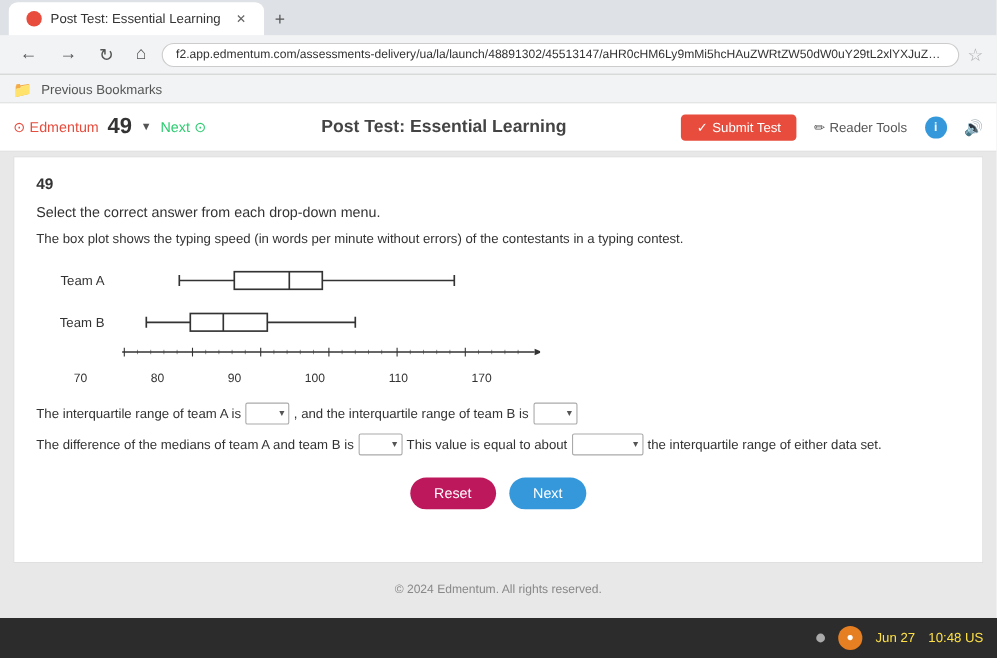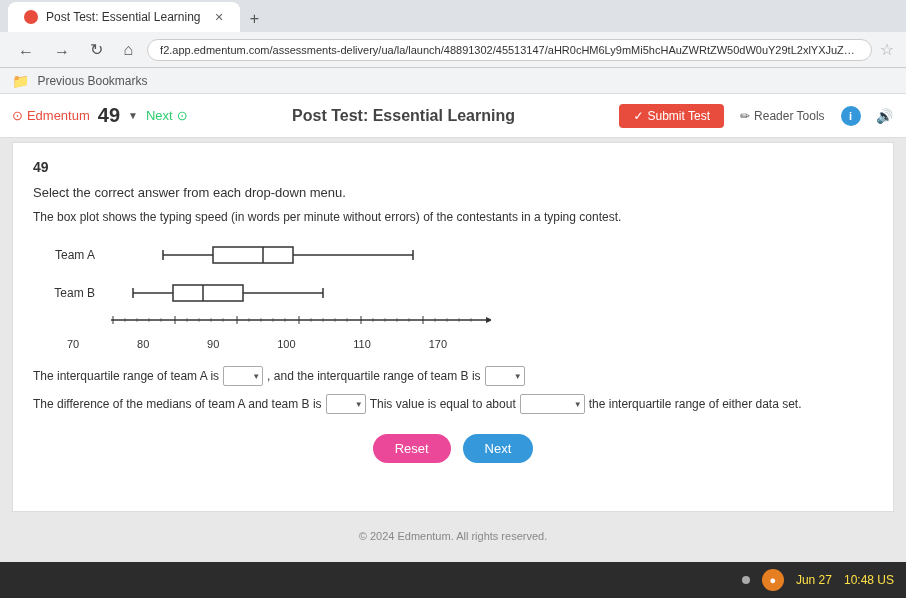--- a/index.html
+++ b/index.html
@@ -36,21 +36,21 @@
     .boxplot-svg { display: block; }
 
     
     .answer-line { font-size: 12px; color: #333; margin-bottom: 8px; display: flex; align-items: center; flex-wrap: wrap; gap: 4px; }
     .dropdown-inline { border: 1px solid #aaa; background: #fff; border-radius: 2px; padding: 2px 16px 2px 4px; font-size: 12px; appearance: none; -webkit-appearance: none; position: relative; cursor: pointer; min-width: 40px; }
     .dropdown-wrapper { position: relative; display: inline-block; }
     .dropdown-wrapper::after { content: '▼'; font-size: 8px; position: absolute; right: 3px; top: 50%; transform: translateY(-50%); pointer-events: none; color: #555; }
 
     
     .button-row { display: flex; justify-content: center; gap: 12px; margin-top: 20px; }
-    .reset-btn { background: #ec4899; color: #fff; border: none; border-radius: 16px; padding: 7px 22px; font-size: 13px; cursor: pointer; }
+    .reset-btn { background: #be185d; color: #fff; border: none; border-radius: 16px; padding: 7px 22px; font-size: 13px; cursor: pointer; }
     .next-btn { background: #3498db; color: #fff; border: none; border-radius: 16px; padding: 7px 22px; font-size: 13px; cursor: pointer; }
 
     .footer { text-align: center; font-size: 11px; color: #888; margin-top: 12px; }
 
     
     .taskbar { position: fixed; bottom: 0; left: 0; width: 906px; height: 36px; background: #2c2c2c; display: flex; align-items: center; justify-content: flex-end; padding: 0 12px; gap: 12px; }
     .taskbar-time { color: #fde047; font-size: 12px; }
     .taskbar-circle { width: 22px; height: 22px; background: #e67e22; border-radius: 50%; display: flex; align-items: center; justify-content: center; color: #fff; font-size: 11px; }
     .taskbar-dot { width: 8px; height: 8px; background: #aaa; border-radius: 50%; }
   </style>

